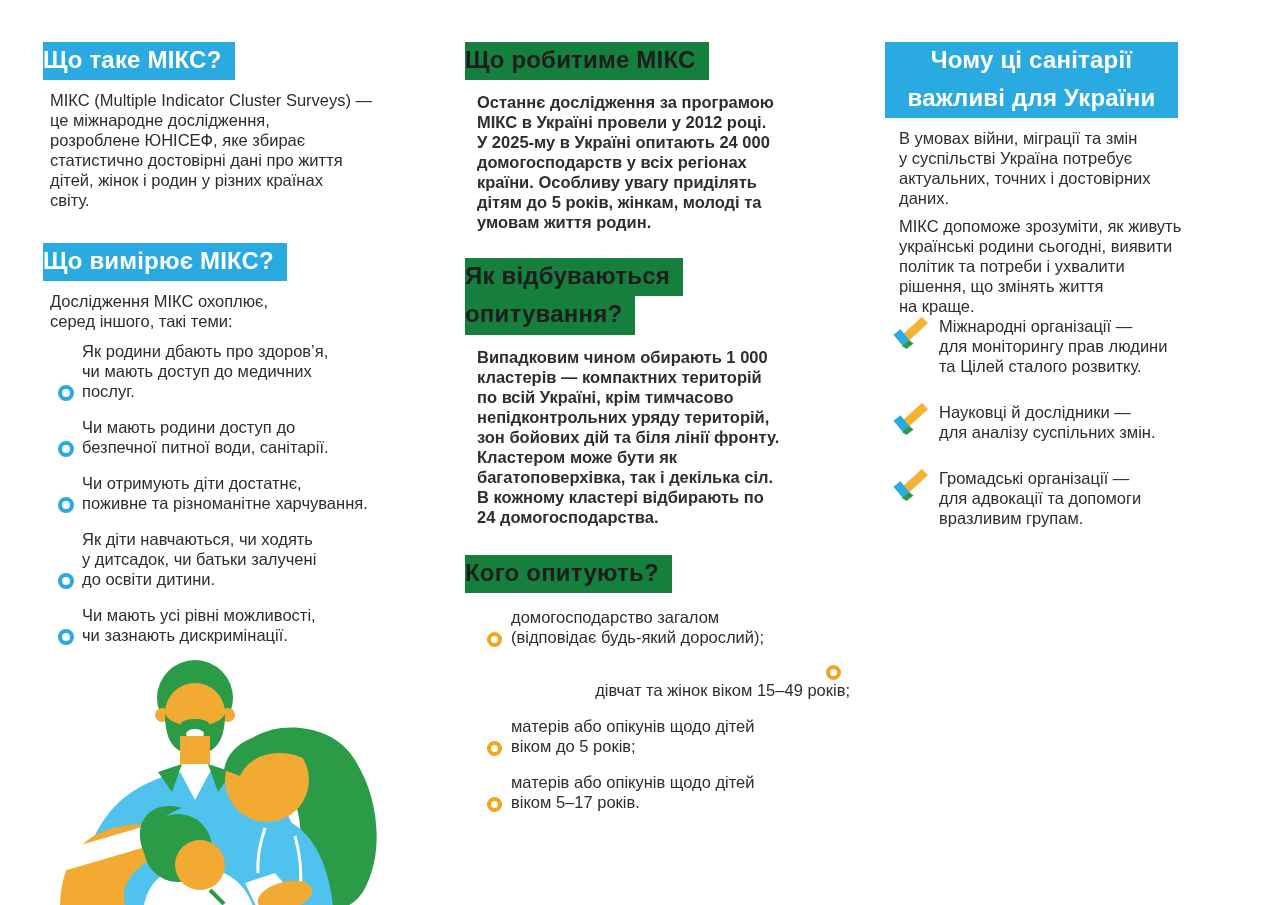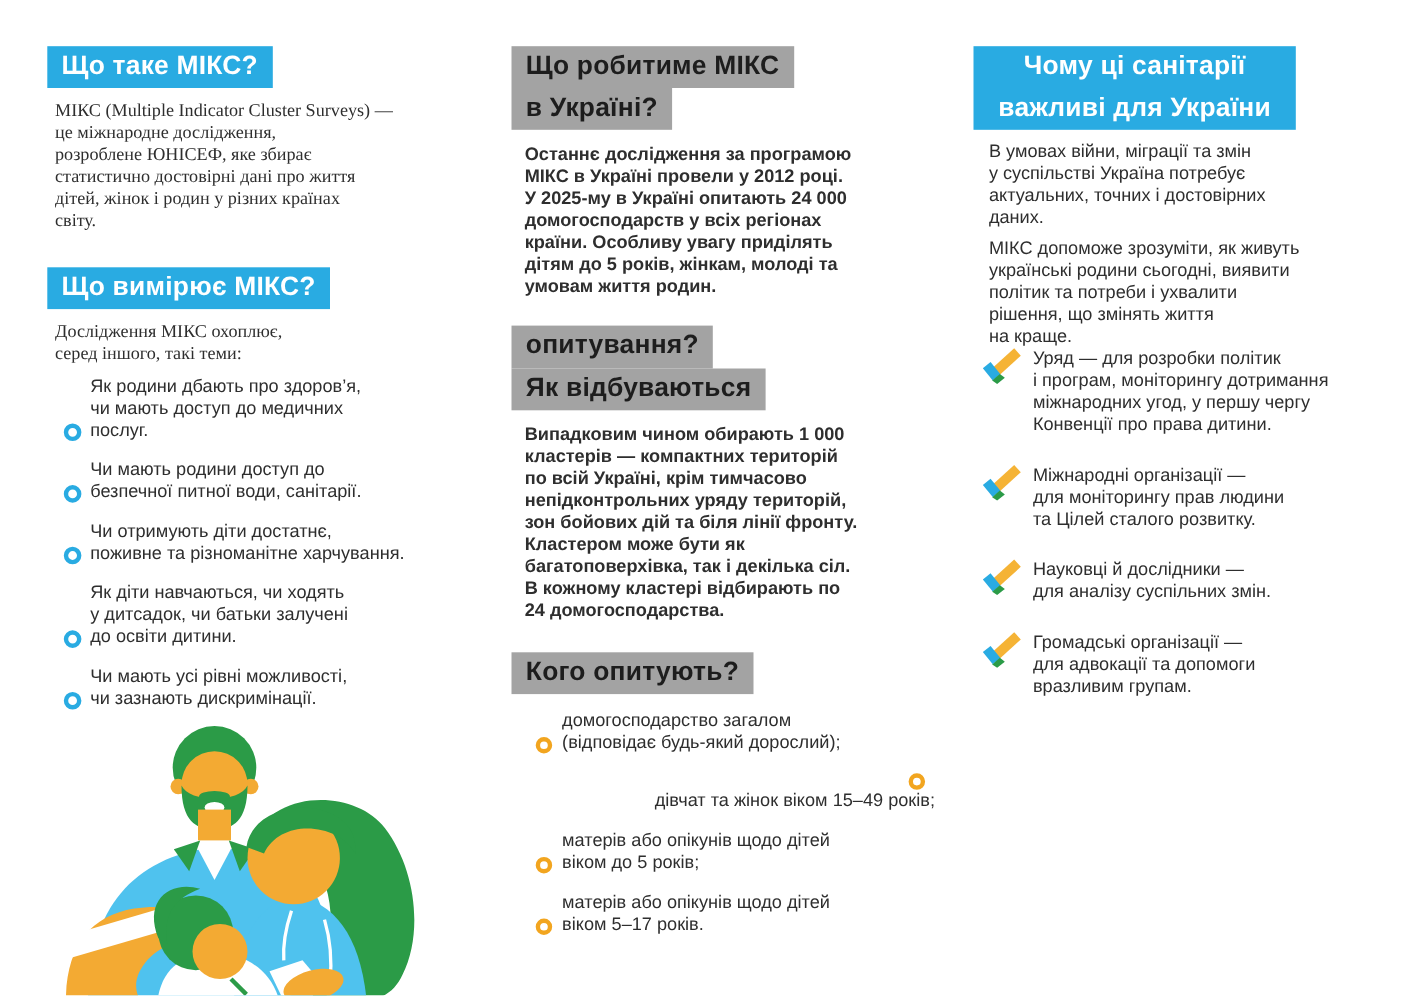--- a/index.html
+++ b/index.html
@@ -9,37 +9,37 @@
   }
   .col { position:absolute; top:42px; }
   .col-left  { left:43px;  width:392px; }
   .col-mid   { left:465px; width:385px; }
   .col-right { left:885px; width:395px; }
 
   
   .hline { display:block; }
   .hline > span {
     display:inline-block; font-weight:700; font-size:24px; line-height:1.05;
-    padding:5px 13px 8px 13px; letter-spacing:0.2px;text-align:right;
+    padding:5px 13px 8px 0; letter-spacing:0.2px;text-align:right;
   }
   .hl-blue > .hline > span   { background:#29ABE2; color:#ffffff; }
-  .hl-yellow > .hline > span { background:#a3a3a3; color:#1d1d1d; }
+  .hl-yellow > .hline > span { background:#15803d; color:#1d1d1d; }
 
   
   .hdr-center { width:293px; }
   .hdr-center .hline > span {
     display:block; width:293px; box-sizing:border-box; text-align:center;
     white-space:nowrap; overflow:hidden; padding:5px 6px 8px 6px;
   }
 
   .body-text {
     font-size:16.5px; line-height:20px; white-space:pre-line; margin:0;
     color:#2e2e2e;
   }
-  .ml7  { margin-left:7px;font-family:Liberation Serif, serif; }
+  .ml7  { margin-left:7px; }
   .ml12 { margin-left:12px;font-weight:bold; }
   .ml14 { margin-left:14px; }
 
   ul.blist { list-style:none; margin:0; padding:0; }
   ul.blist li { display:flex; align-items:flex-end; }
   .ring {
     flex:none; box-sizing:border-box; border-radius:50%; background:#fff;
     margin-top:2px;
   }
   .ring-blue   { width:16px; height:16px; border:4.5px solid #29ABE2; margin-left:15px; margin-right:8px; }
@@ -100,33 +100,32 @@
         <span class="ring ring-blue"></span>
         <span class="body-text">Чи мають усі рівні можливості,
 чи зазнають дискримінації.</span>
       </li>
     </ul>
   </div>
 
   <div class="col col-mid">
     <div class="hl-yellow" style="margin-bottom:12px;">
       <div class="hline"><span>Що робитиме МІКС</span></div>
-      <div class="hline"><span>в Україні?</span></div>
     </div>
     <p class="body-text ml12">Останнє дослідження за програмою
 МІКС в Україні провели у 2012 році.
 У 2025-му в Україні опитають 24 000
 домогосподарств у всіх регіонах
 країни. Особливу увагу приділять
 дітям до 5 років, жінкам, молоді та
 умовам життя родин.</p>
 
     <div class="hl-yellow" style="margin-top:26px; margin-bottom:12px;">
+      <div class="hline"><span>Як відбуваються</span></div>
       <div class="hline"><span>опитування?</span></div>
-      <div class="hline"><span>Як відбуваються</span></div>
     </div>
     <p class="body-text ml12">Випадковим чином обирають 1 000
 кластерів — компактних територій
 по всій Україні, крім тимчасово
 непідконтрольних уряду територій,
 зон бойових дій та біля лінії фронту.
 Кластером може бути як
 багатоповерхівка, так і декілька сіл.
 В кожному кластері відбирають по
 24 домогосподарства.</p>
@@ -177,31 +176,20 @@
 на краще.</p>
 
 
     <ul class="checklist">
       <li>
         <svg class="check-ic" width="36" height="34" viewBox="0 0 36 34">
           <polygon points="7,20.7 29,0.7 35,7.3 13,27.3" fill="#F5B335"></polygon>
           <polygon points="0.5,18.8 7.5,13.2 16.5,24.2 9.5,29.8" fill="#29ABE2"></polygon>
           <polygon points="9,30 16,24 20.5,27.5 13.5,33" fill="#2B9B47"></polygon>
         </svg>
-        <span class="body-text">Уряд — для розробки політик
-і програм, моніторингу дотримання
-міжнародних угод, у першу чергу
-Конвенції про права дитини.</span>
-      </li>
-      <li>
-        <svg class="check-ic" width="36" height="34" viewBox="0 0 36 34">
-          <polygon points="7,20.7 29,0.7 35,7.3 13,27.3" fill="#F5B335"></polygon>
-          <polygon points="0.5,18.8 7.5,13.2 16.5,24.2 9.5,29.8" fill="#29ABE2"></polygon>
-          <polygon points="9,30 16,24 20.5,27.5 13.5,33" fill="#2B9B47"></polygon>
-        </svg>
         <span class="body-text">Міжнародні організації —
 для моніторингу прав людини
 та Цілей сталого розвитку.</span>
       </li>
       <li>
         <svg class="check-ic" width="36" height="34" viewBox="0 0 36 34">
           <polygon points="7,20.7 29,0.7 35,7.3 13,27.3" fill="#F5B335"></polygon>
           <polygon points="0.5,18.8 7.5,13.2 16.5,24.2 9.5,29.8" fill="#29ABE2"></polygon>
           <polygon points="9,30 16,24 20.5,27.5 13.5,33" fill="#2B9B47"></polygon>
         </svg>

